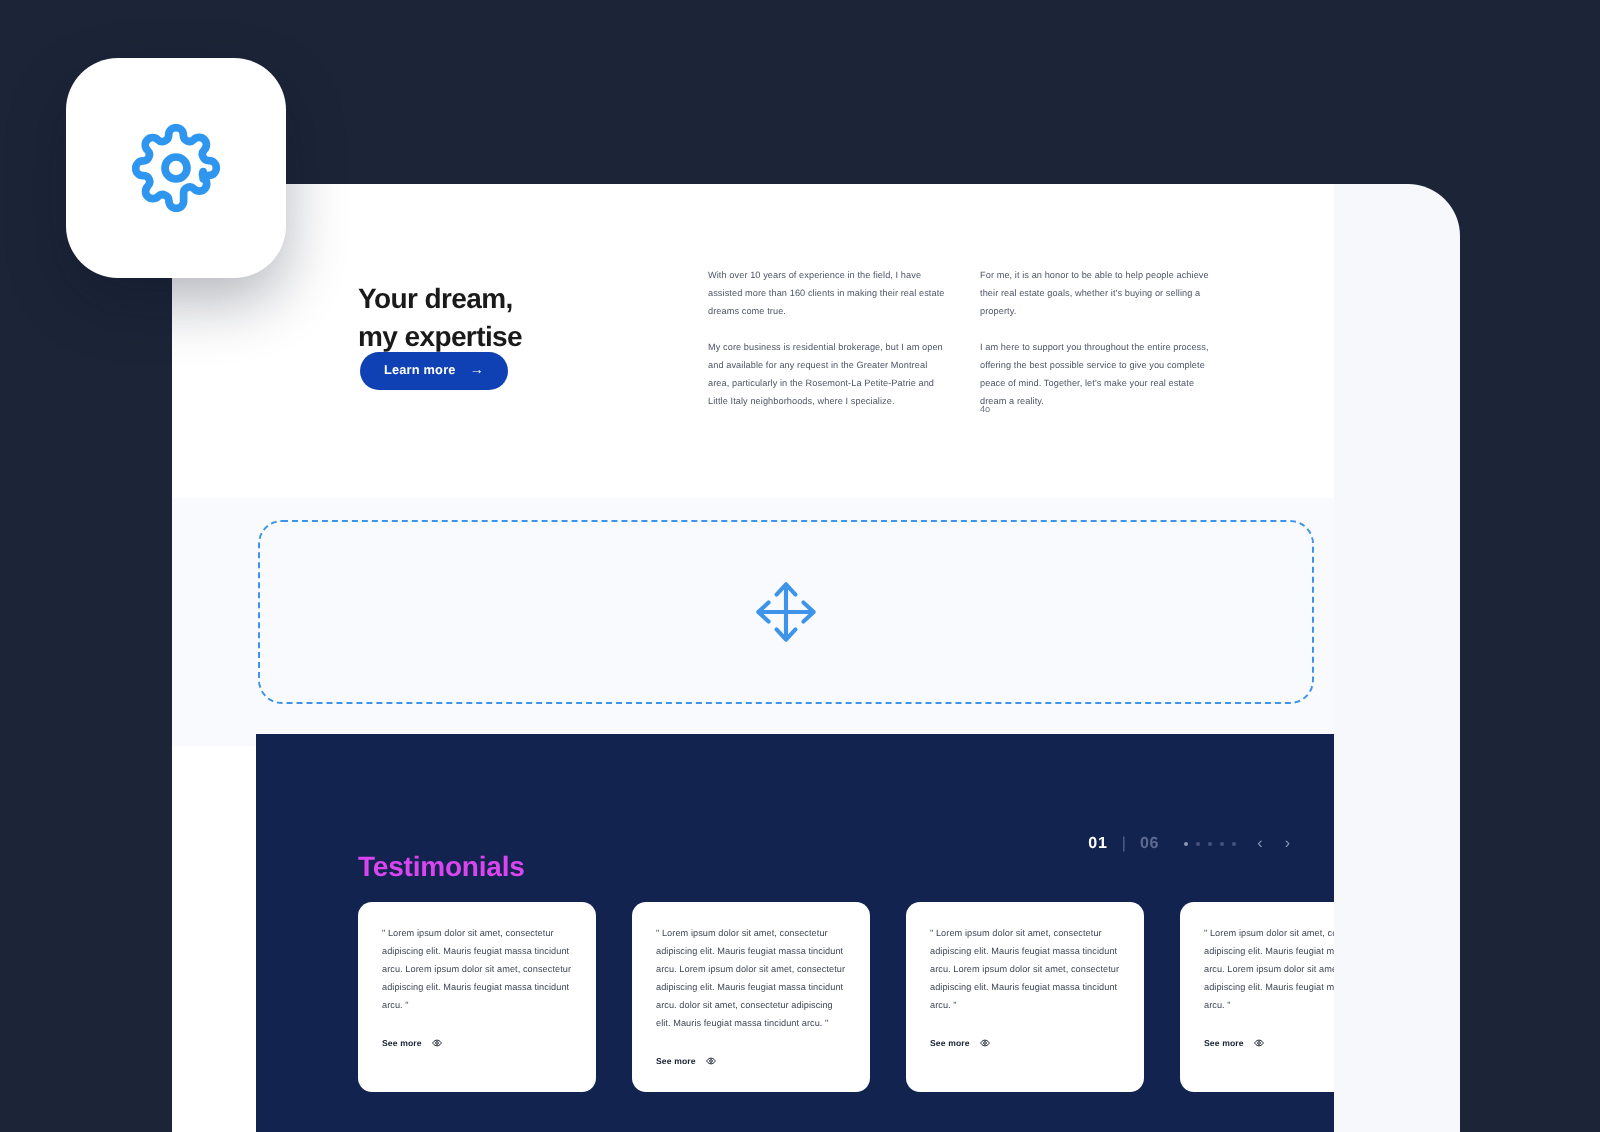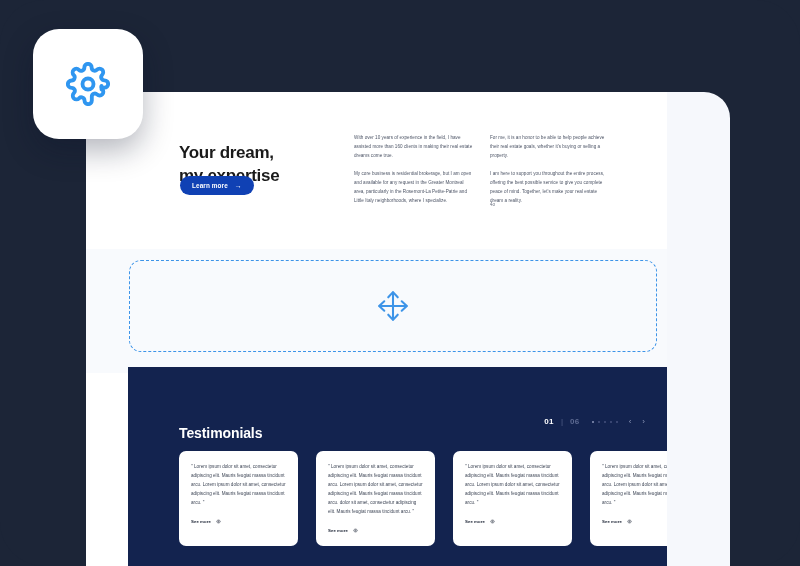--- a/index.html
+++ b/index.html
@@ -25,21 +25,21 @@
     position:absolute;left:86px;top:92px;width:581px;height:474px;
     background:#ffffff;border-radius:26px 0 0 0;overflow:hidden;
   }
 
   
   #hero{
     position:absolute;left:0;top:0;width:581px;height:157px;background:#ffffff;
   }
   #hero-title{
     position:absolute;left:93px;top:39px;width:190px;
-    font-size:17px;font-weight:700;line-height:1.32;color:#1a1a1a;
+    font-size:14px;font-weight:700;line-height:1.32;color:#1a1a1a;
     letter-spacing:-.3px;
   }
   #hero-title .l2{display:block;}
   #learn-more{
     position:absolute;left:94px;top:84px;
     background:#1041b4;color:#fff;border:none;border-radius:14px;
     height:19px;padding:0 12px;
     display:flex;align-items:center;gap:7px;
     font-family:"Liberation Sans",sans-serif;font-size:6.4px;font-weight:600;
     letter-spacing:.1px;cursor:pointer;
@@ -71,21 +71,21 @@
   }
   #move-icon{width:38px;height:38px;display:block;}
 
   
   #testimonials{
     position:absolute;left:42px;top:275px;width:539px;height:199px;
     background:#13234f;overflow:hidden;
   }
   #testimonials-title{
     position:absolute;left:51px;top:46px;
-    font-size:14px;font-weight:700;color:#ffffff;letter-spacing:-.1px;
+    font-size:14px;font-weight:700;color:#d946ef;letter-spacing:-.1px;
   }
   #pager{
     position:absolute;right:22px;top:50px;
     display:flex;align-items:center;gap:7px;
   }
   #pager-current{font-size:8px;font-weight:700;color:#ffffff;letter-spacing:.4px;}
   #pager-sep{font-size:8px;color:#5a6party;color:#55628a;}
   #pager-total{font-size:8px;font-weight:600;color:#5b6party;color:#5d6a92;letter-spacing:.4px;}
   #pager-dots{display:flex;align-items:center;gap:4px;margin-left:5px;}
   #pager-dots .dot{width:2px;height:2px;border-radius:50%;background:#46527c;}

